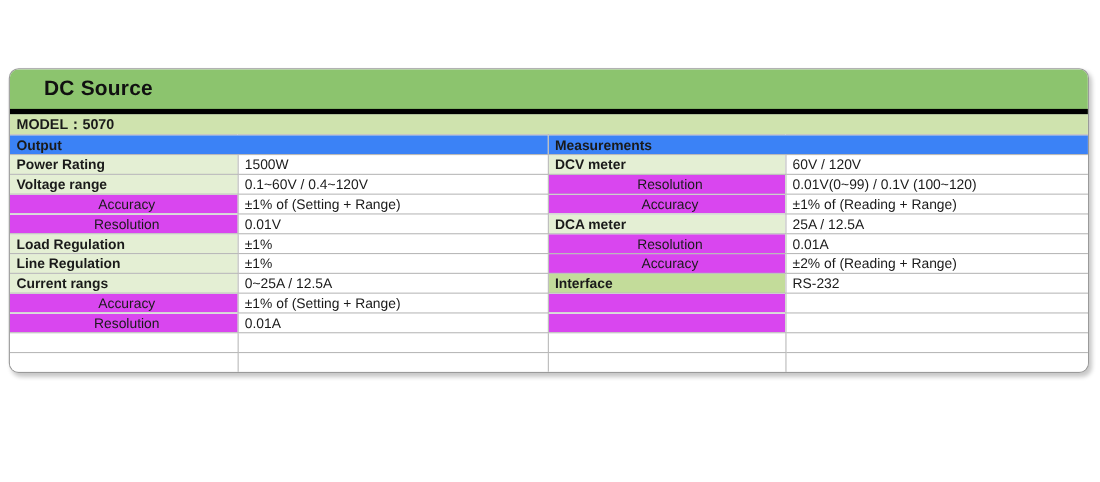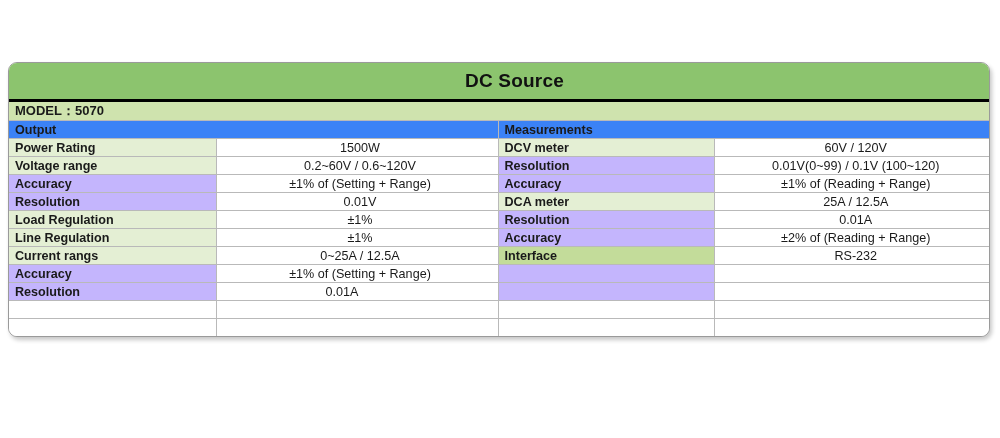--- a/index.html
+++ b/index.html
@@ -27,26 +27,25 @@
     border-radius: 9px 9px 9px 9px;
     background: #ffffff;
     box-shadow: 2px 3px 4px rgba(0,0,0,0.22);
     overflow: hidden;
   }
 
   .title-bar {
     height: 36px;
     line-height: 36px;
     background: #8cc46e;
-    text-align: center;
     font-size: 19px;
     font-weight: bold;
     color: #111111;
     letter-spacing: 0.2px;
-    border-bottom: 3px solid #000000;
+    border-bottom: 5px solid #000000;
     padding-left: 31px;
   }
 
   table.spec {
     border-collapse: collapse;
     table-layout: fixed;
     width: 100%;
     font-size: 12.6px;
     color: #1a1a1a;
   }
@@ -69,39 +68,39 @@
   col.c3 { width: 216px; }
   col.c4 { width: 277px; }
 
   
   .lbl-bold {
     background: #e4efd4;
     font-weight: bold;
     margin-top: 28px;
   }
   .lbl-plain {
-    background: #c4b5fd;
-    font-weight: bold;
+    background: #d946ef;
+    font-weight: normal;
+    text-align: center;
   }
   .lbl-accent {
     background: #c3dc9a;
     font-weight: bold;
   }
   .lbl-model {
     background: #cfe3ae;
     font-weight: bold;
     font-size: 13px;
   }
   .lbl-section {
     background: #3b82f6;
     font-weight: bold;
   }
   .val {
     background: #ffffff;
-    text-align: center;
     padding: 0 4px;
   }
   .val.shift-left { padding-right: 36px; }
   .val-empty { background: #ffffff; }
 </style>
 </head>
 <body>
 
 <div class="spec-wrap">
   <div class="spec-card">
@@ -127,21 +126,21 @@
         </tr>
 
       <tr>
             <td class="lbl-bold">Power Rating</td>
             <td class="val">1500W</td>
             <td class="lbl-bold">DCV meter</td>
             <td class="val last-col">60V / 120V</td>
           </tr>
           <tr>
             <td class="lbl-bold">Voltage range</td>
-            <td class="val">0.2~60V / 0.6~120V</td>
+            <td class="val">0.1~60V / 0.4~120V</td>
             <td class="lbl-plain">Resolution</td>
             <td class="val last-col">0.01V(0~99) / 0.1V (100~120)</td>
           </tr>
           <tr>
             <td class="lbl-plain">Accuracy</td>
             <td class="val">±1% of (Setting + Range)</td>
             <td class="lbl-plain">Accuracy</td>
             <td class="val last-col">±1% of (Reading + Range)</td>
           </tr>
           <tr>

